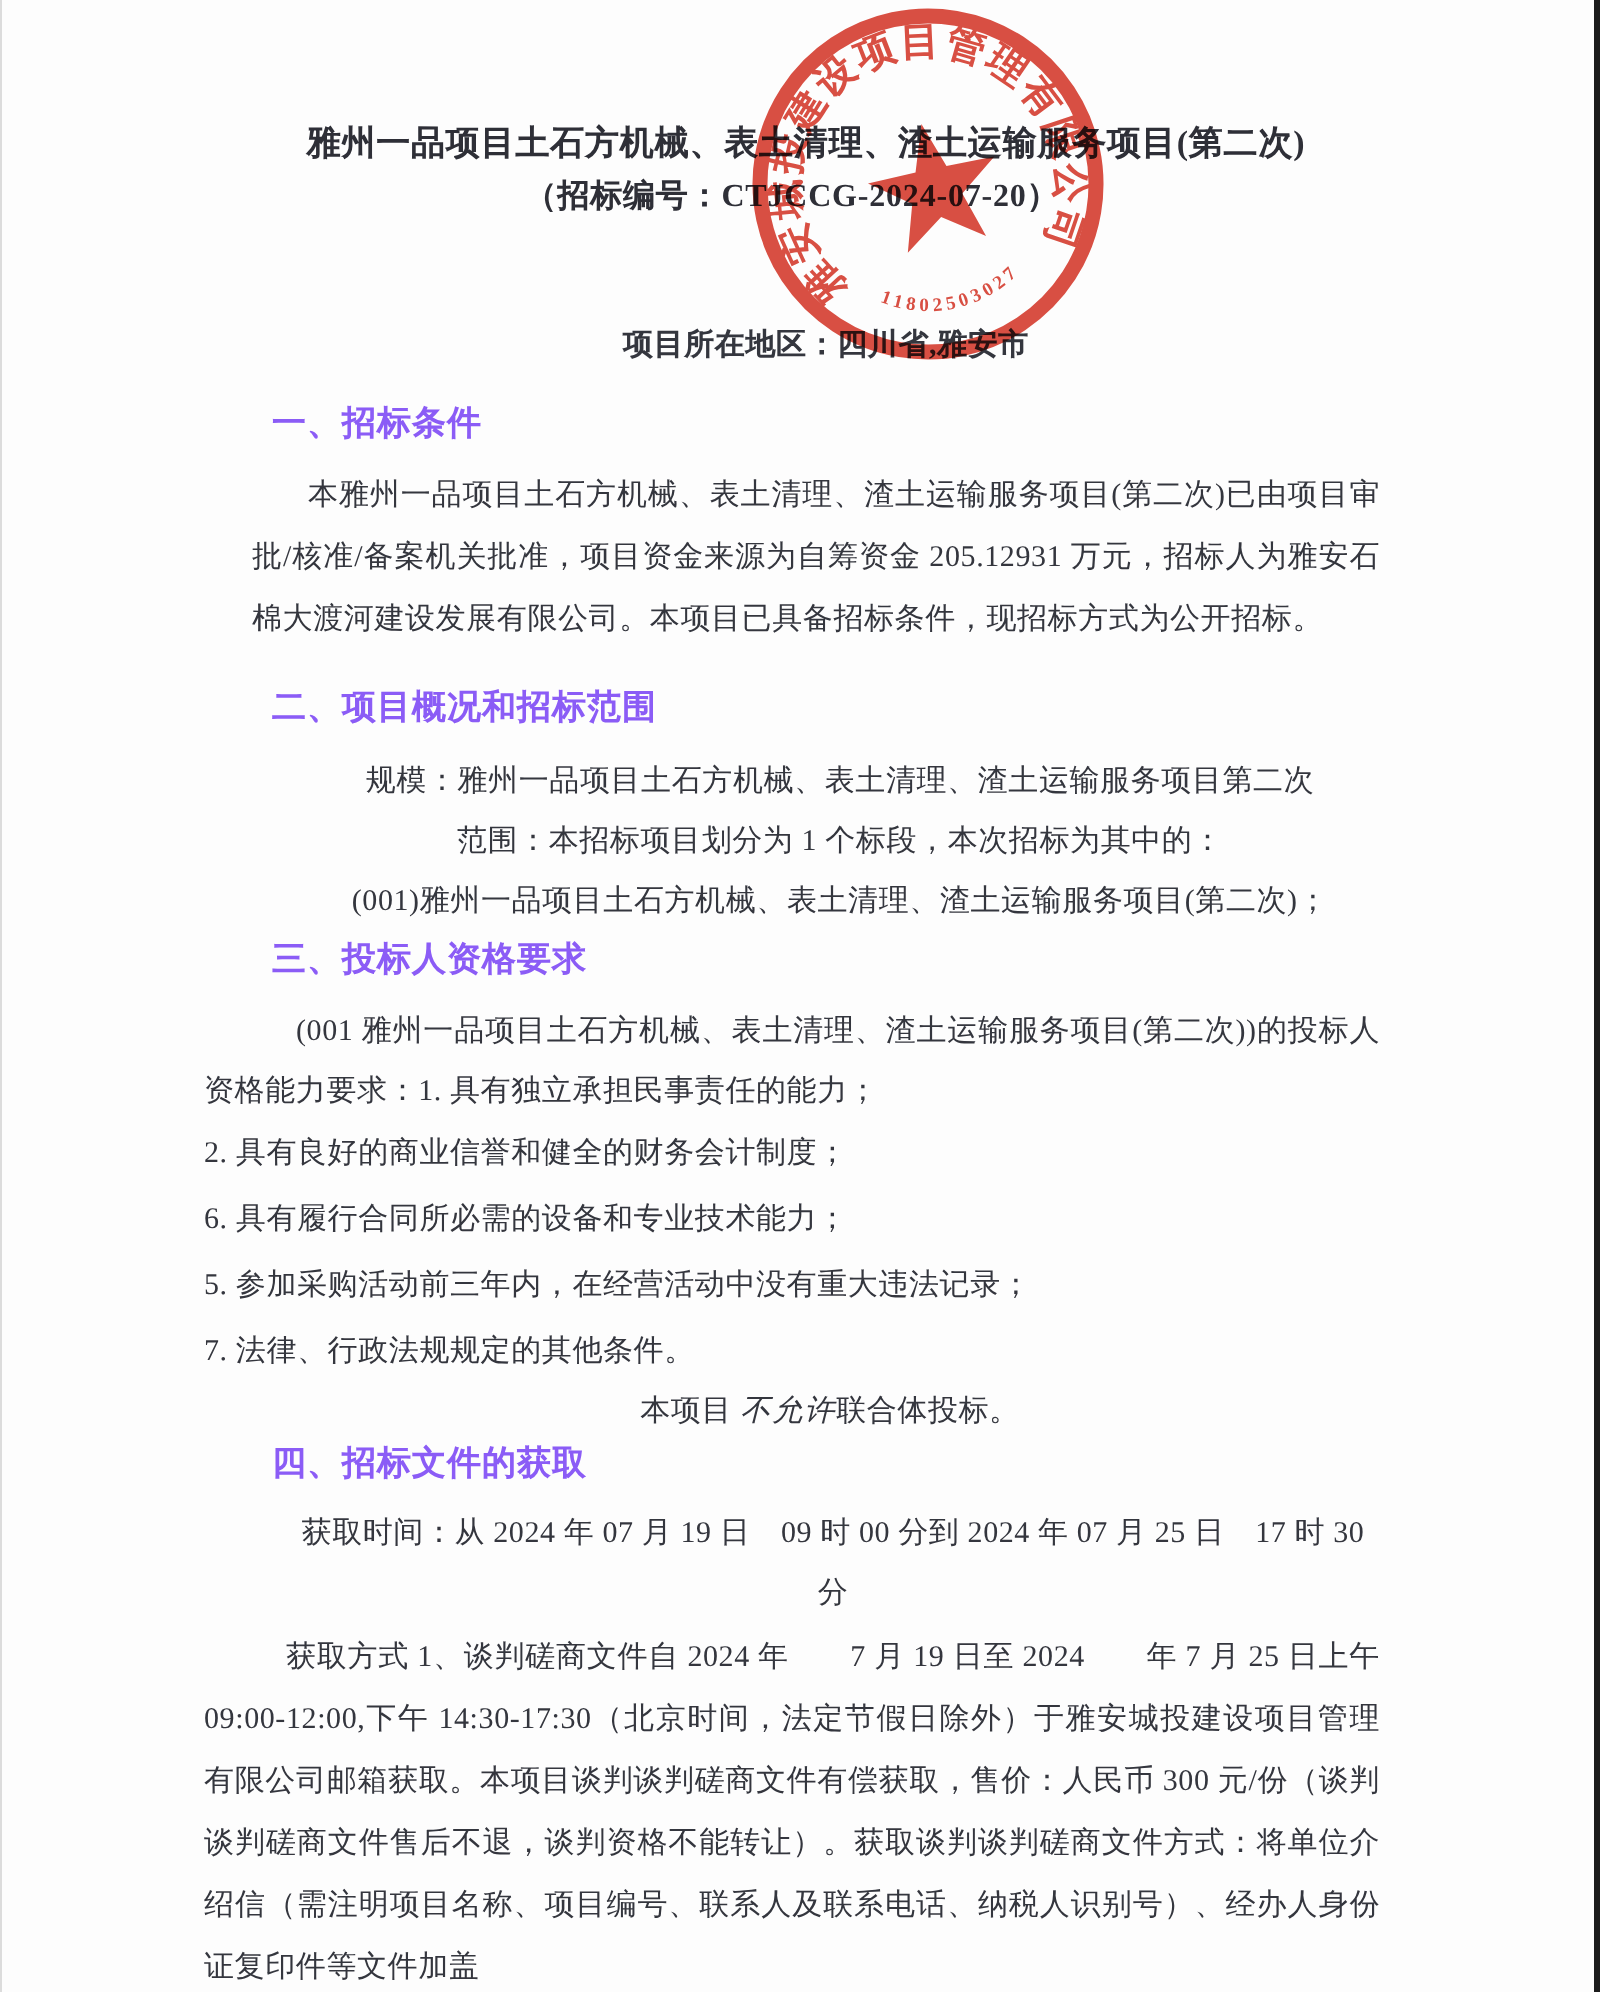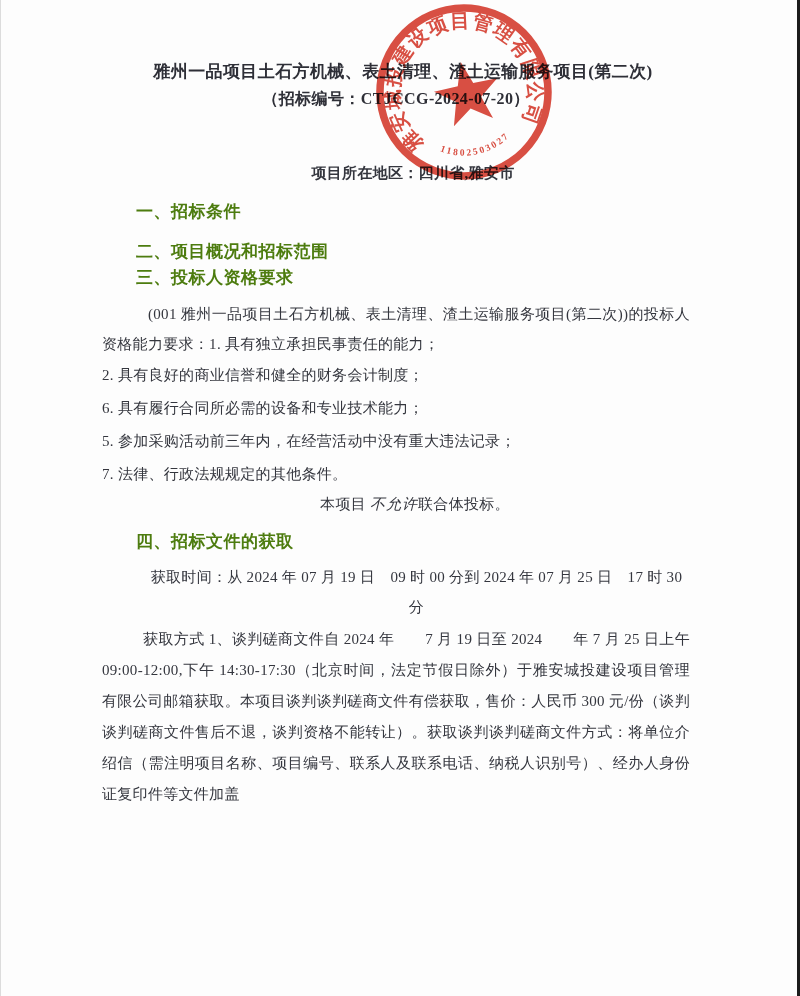--- a/index.html
+++ b/index.html
@@ -18,35 +18,35 @@
     font-weight:bold; font-size:17px; line-height:27px; color:#2e2f37;
     letter-spacing:.4px;
   }
   .subtitle {
     margin:0; text-align:center; font-weight:bold;
     font-size:16px; line-height:27px; color:#2e2f37; letter-spacing:.4px;
   }
   .location { margin:50px 0 0 34px; font-weight:bold; font-size:15px; line-height:22px; }
 
   h2 {
-    font-size:17px; font-weight:bold; color:#4d7c0f;
+    font-size:17px; font-weight:bold; color:#8b5cf6;
     margin:0 0 0 34px; line-height:24px; letter-spacing:.5px;
   }
   h2.h1st { margin-top:16px; }
   h2.h2nd { margin-top:16px; }
   h2.h3rd { margin-top:2px; }
   h2.h4th { margin-top:0; }
 
   p { font-size:15px; letter-spacing:.3px;text-align:center; }
   .p-body { margin:9px 0 0 0; padding-left:24px; text-indent:28px; line-height:31px; text-align:justify; }
   .sec2 p { margin:0 0 0 48px; line-height:30px; }
   .sec2 p.first { margin-top:10px; }
   .p-intro { margin:9px 0 0 0; text-indent:46px; line-height:30px; text-align:justify; }
   .item { margin:0; line-height:33px; text-align:justify; }
-  .note { margin:0 0 12px 38px; line-height:27px; }
+  .note { margin:0 0 0 38px; line-height:27px; }
   .note .em { font-style:italic; letter-spacing:1px; }
   .time-line { margin:8px 0 0 41px; line-height:30px; }
   .method { margin:2px 0 0 0; text-indent:41px; line-height:31px; text-align:justify; }
 
   .seal {
     position:absolute; left:364px; top:-8px;
     mix-blend-mode:multiply; opacity:.9; filter:blur(.3px);
   }
   .seal text { font-family:"Liberation Serif","DejaVu Serif",serif; font-weight:bold; }
 </style>
@@ -57,22 +57,28 @@
   <div class="edge-left"></div>
   <div class="edge-right"></div>
 
   <div class="doc">
     <p class="title">雅州一品项目土石方机械、表土清理、渣土运输服务项目(第二次)</p>
     <p class="subtitle">（招标编号：CTJCCG-2024-07-20）</p>
 
     <p class="location">项目所在地区：四川省,雅安市</p>
 
     <h2 class="h1st">一、招标条件</h2>
+    <p class="p-body">本雅州一品项目土石方机械、表土清理、渣土运输服务项目(第二次)已由项目审批/核准/备案机关批准，项目资金来源为自筹资金 205.12931 万元，招标人为雅安石棉大渡河建设发展有限公司。本项目已具备招标条件，现招标方式为公开招标。</p>
 
     <h2 class="h2nd">二、项目概况和招标范围</h2>
+    <div class="sec2">
+      <p class="first">规模：雅州一品项目土石方机械、表土清理、渣土运输服务项目第二次</p>
+      <p>范围：本招标项目划分为 1 个标段，本次招标为其中的：</p>
+      <p>(001)雅州一品项目土石方机械、表土清理、渣土运输服务项目(第二次)；</p>
+    </div>
 
     <h2 class="h3rd">三、投标人资格要求</h2>
     <p class="p-intro">(001 雅州一品项目土石方机械、表土清理、渣土运输服务项目(第二次))的投标人资格能力要求：1. 具有独立承担民事责任的能力；</p>
     <div>
       <p class="item">2. 具有良好的商业信誉和健全的财务会计制度；</p>
       <p class="item">6. 具有履行合同所必需的设备和专业技术能力；</p>
       <p class="item">5. 参加采购活动前三年内，在经营活动中没有重大违法记录；</p>
       <p class="item">7. 法律、行政法规规定的其他条件。</p>
     </div>
     <p class="note"><span>本项目 </span><span class="em">不允许</span><span>联合体投标。</span></p>

